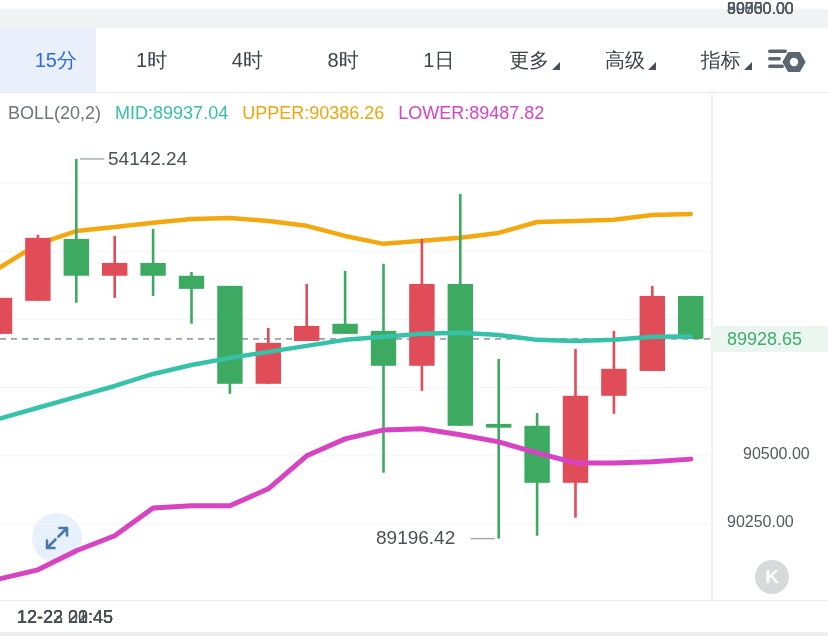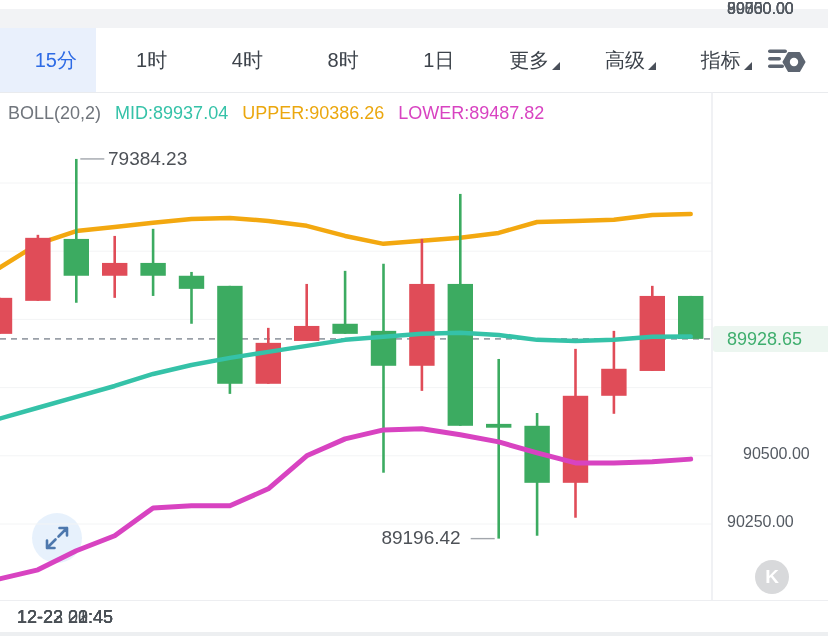--- a/index.html
+++ b/index.html
@@ -22,21 +22,21 @@
   .y-label{position:absolute;left:727px;width:96px;font-size:16px;color:#545a62;}
   .y-label:nth-of-type(1){top:172px;} .y-label:nth-of-type(2){top:240px;}
   .y-label:nth-of-type(3){top:308px;} .y-label:nth-of-type(4){top:377px;}
   .y-label:nth-of-type(5){top:445px;margin-left:16px;} .y-label:nth-of-type(6){top:513px;}
   .x-label{position:absolute;top:607px;width:130px;text-align:center;font-size:18px;color:#4a5056;}
   .x-label:nth-of-type(1){left:45px;} .x-label:nth-of-type(2){left:199px;}
   .x-label:nth-of-type(3){left:354px;} .x-label:nth-of-type(4){left:508px;}
   .x-label:nth-of-type(5){left:659px;}
   .ann{position:absolute;font-size:19px;color:#4d5157;}
   .ann-high{left:108px;top:148px;}
-  .ann-low{left:376px;top:527px;width:90px;text-align:center;}
+  .ann-low{left:376px;top:527px;width:90px;text-align:left;}
   .price-pill{position:absolute;left:713px;width:112px;height:26px;background:#ecf6f0;color:#3fae6e;
               font-size:18px;line-height:26px;padding-left:14px;border-radius:3px;}
   .expand-btn{position:absolute;left:32px;top:513px;width:50px;height:50px;border-radius:50%;
               background:rgba(225,237,251,0.8);cursor:pointer;}
   .axis-sep{position:absolute;top:600px;left:0;right:0;height:1px;background:#edeef1;}
   .bottom-strip{position:absolute;top:632px;left:0;right:0;height:4px;background:#edeff1;}
   .watermark{position:absolute;left:755px;top:560px;width:34px;height:34px;border-radius:50%;
              background:#d5d6d8;opacity:.92;color:#fff;font-size:19px;font-weight:700;
              text-align:center;line-height:34px;}
 </style>
@@ -134,21 +134,21 @@
     <span class="boll-lower">LOWER:89487.82</span>
   </div>
 
   <div class="y-label">90500.00</div>
   <div class="y-label">90250.00</div>
   <div class="y-label">90000.00</div>
   <div class="y-label">89750.00</div>
   <div class="y-label">89500.00</div>
   <div class="y-label">50860.00</div>
 
-  <div class="ann ann-high">79384.23</div>
+  <div class="ann ann-high">54142.24</div>
   <div class="ann ann-low">89196.42</div>
 
   <div class="price-pill" style="top: 325.864px;">89928.65</div>
 
   <div class="axis-sep"></div>
 
   <div class="x-label">12-22 21:45</div>
   <div class="x-label">12-22 22:45</div>
   <div class="x-label">12-22 23:45</div>
   <div class="x-label">12-23 00:45</div>

